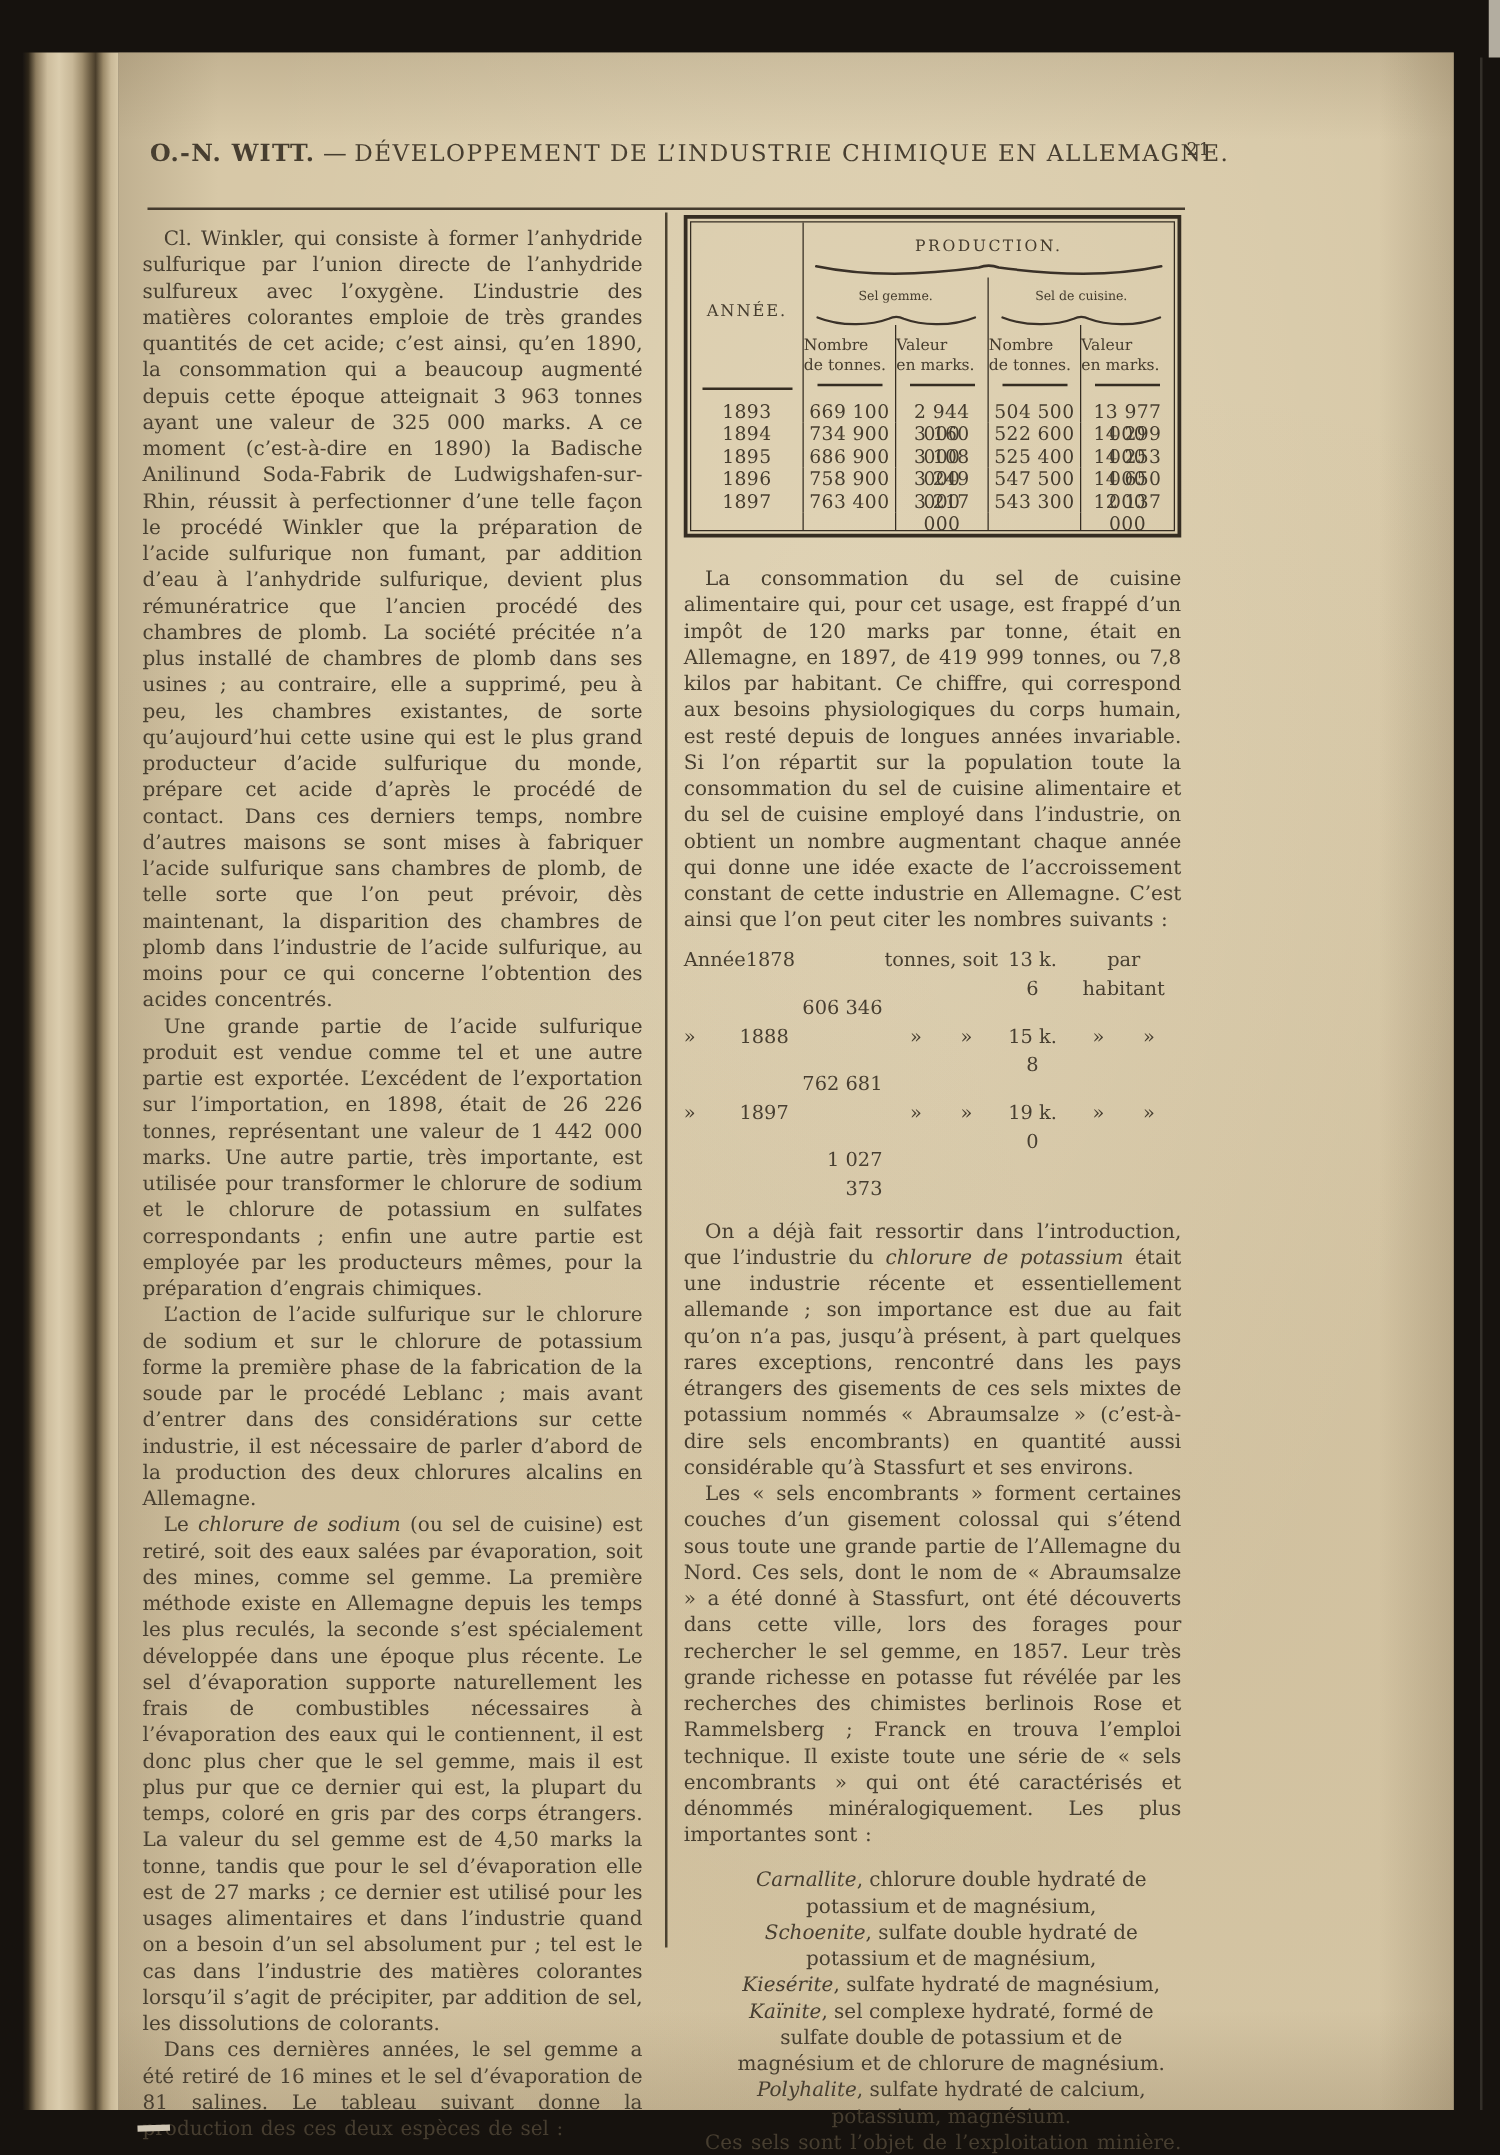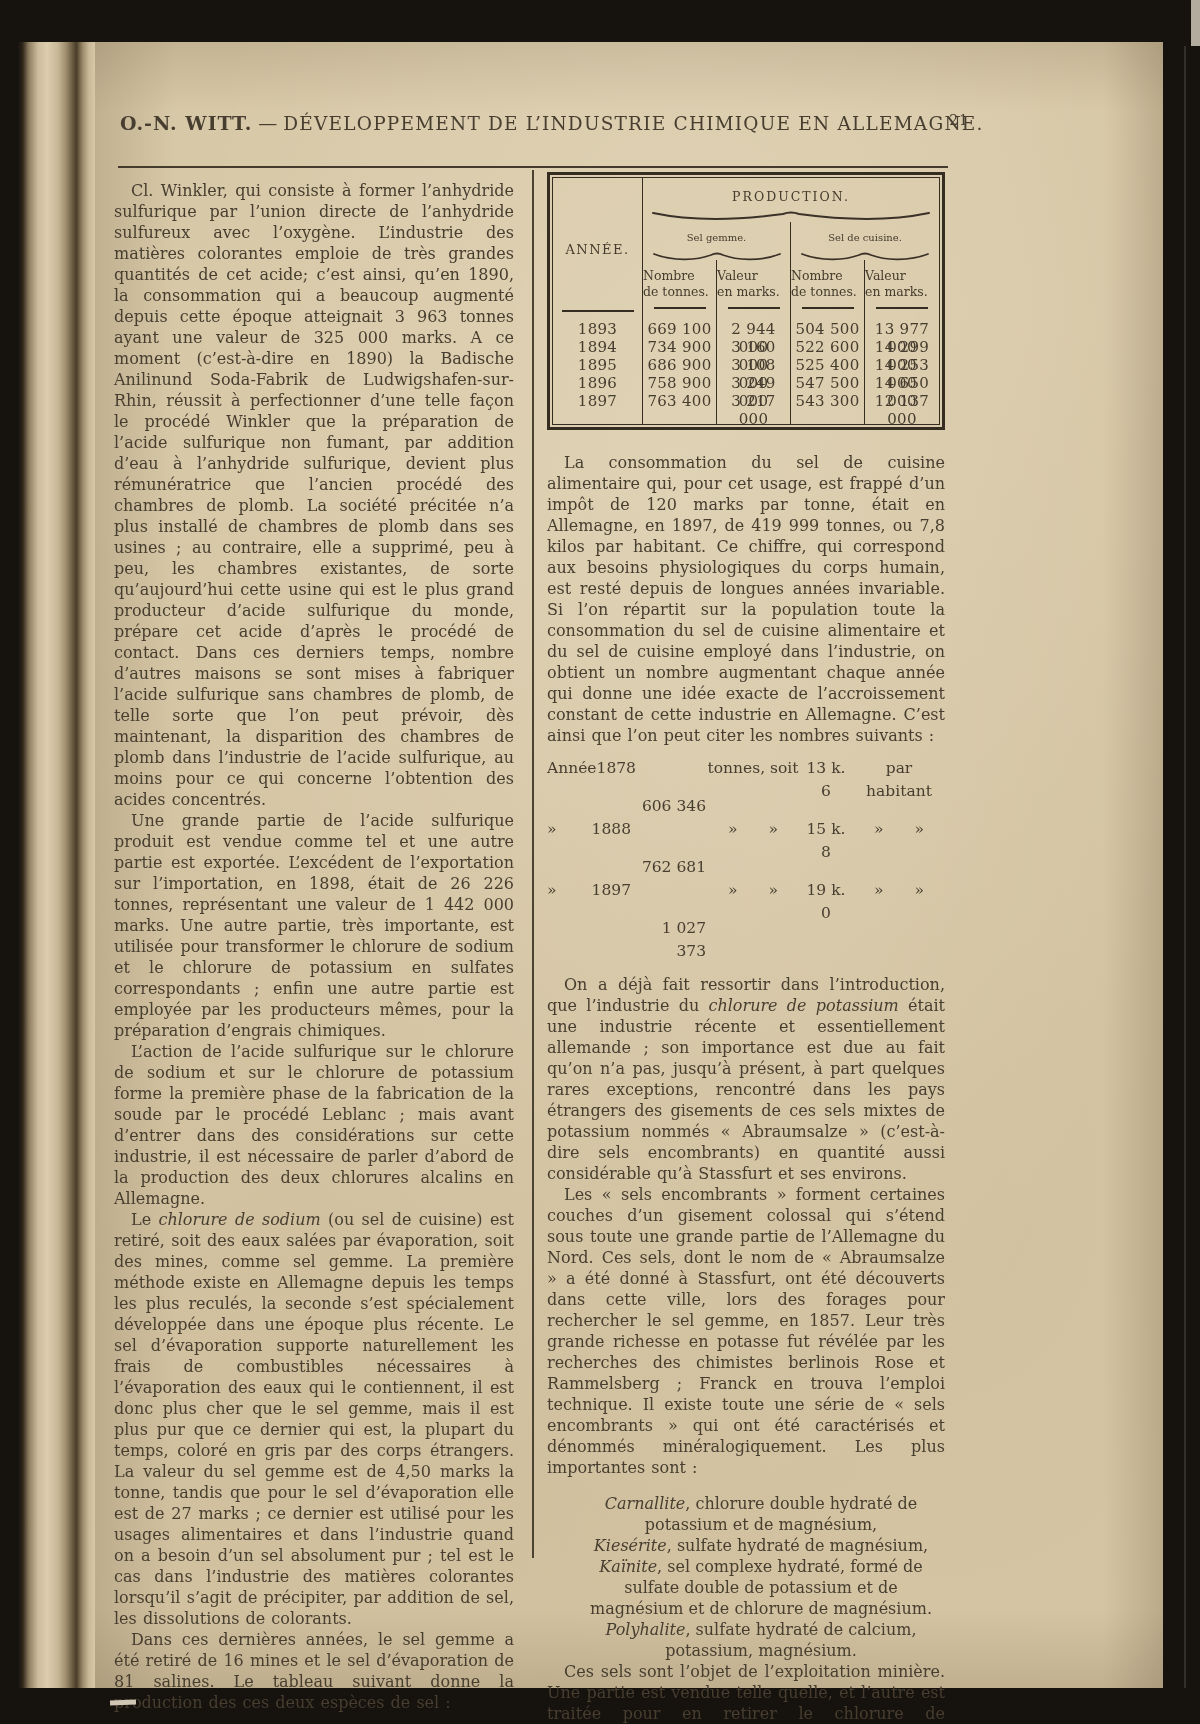--- a/index.html
+++ b/index.html
@@ -235,20 +235,21 @@
           <span class="st">»  »</span>
         </div>
       </div>
 
       <p class="body"><span>On a déjà fait ressortir dans l’introduction, que l’industrie du </span><span class="it">chlorure de potassium</span><span> était une industrie récente et essentiellement allemande ; son importance est due au fait qu’on n’a pas, jusqu’à présent, à part quelques rares exceptions, rencontré dans les pays étrangers des gisements de ces sels mixtes de potassium nommés « Abraumsalze » (c’est-à-dire sels encombrants) en quantité aussi considérable qu’à Stassfurt et ses environs.</span></p>
 
       <p class="body">Les « sels encombrants » forment certaines couches d’un gisement colossal qui s’étend sous toute une grande partie de l’Allemagne du Nord. Ces sels, dont le nom de « Abraumsalze » a été  donné à Stassfurt, ont été découverts dans cette ville, lors des forages pour rechercher le sel gemme, en 1857. Leur très grande richesse en potasse fut révélée par les recherches des chimistes berlinois Rose et Rammelsberg ; Franck en trouva l’emploi technique. Il existe toute une série de « sels encombrants » qui ont été caractérisés et dénommés minéralogiquement. Les plus importantes sont :</p>
 
       <div class="salts">
         <div class="salt"><span class="it">Carnallite</span><span>, chlorure double hydraté de potassium et de magnésium,</span></div>
+        <div class="salt"><span class="it">Schoenite</span><span>, sulfate double hydraté de potassium et de magnésium,</span></div>
         <div class="salt"><span class="it">Kiesérite</span><span>, sulfate hydraté de magnésium,</span></div>
         <div class="salt"><span class="it">Kaïnite</span><span>, sel complexe hydraté, formé de sulfate double de potassium et de magnésium et de chlorure de magnésium.</span></div>
         <div class="salt"><span class="it">Polyhalite</span><span>, sulfate hydraté de calcium, potassium, magnésium.</span></div>
       </div>
 
       <p class="body closing">Ces sels sont l’objet de l’exploitation minière. Une partie est vendue telle quelle, et l’autre est traitée pour en retirer le chlorure de potassium.</p>
     </div>
   </div>
 
   <div class="edge-sliver"></div>

